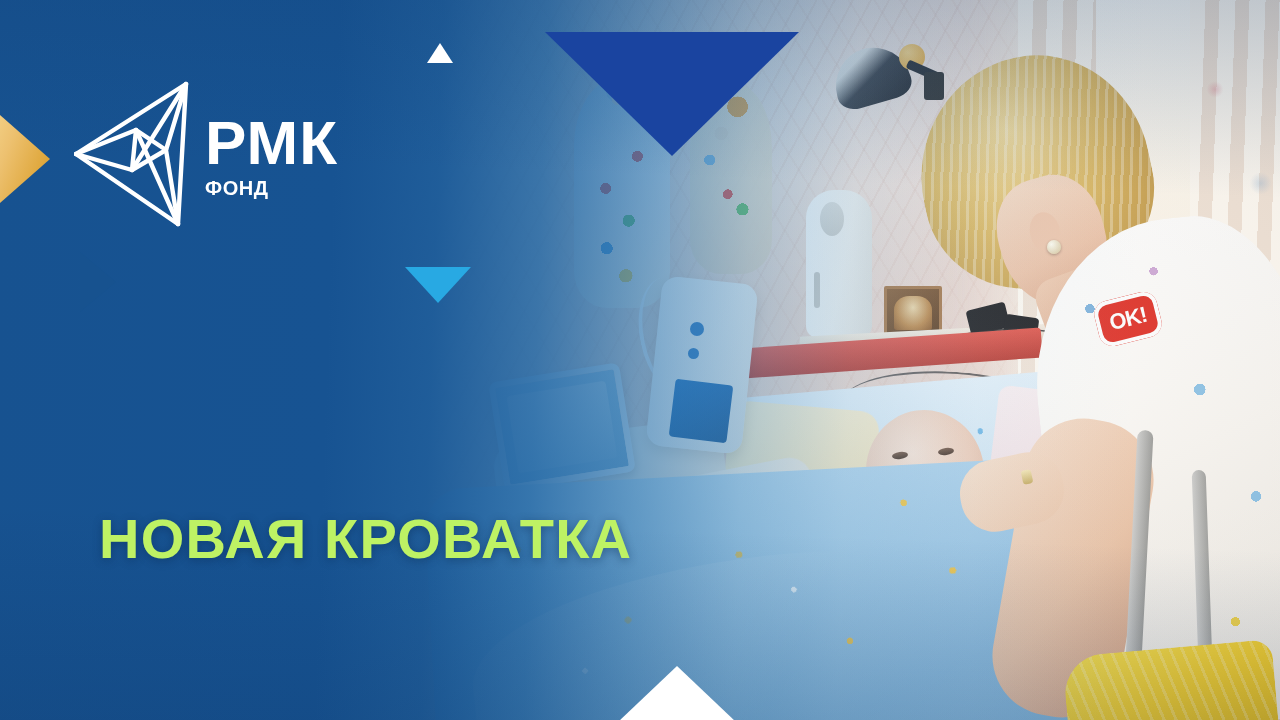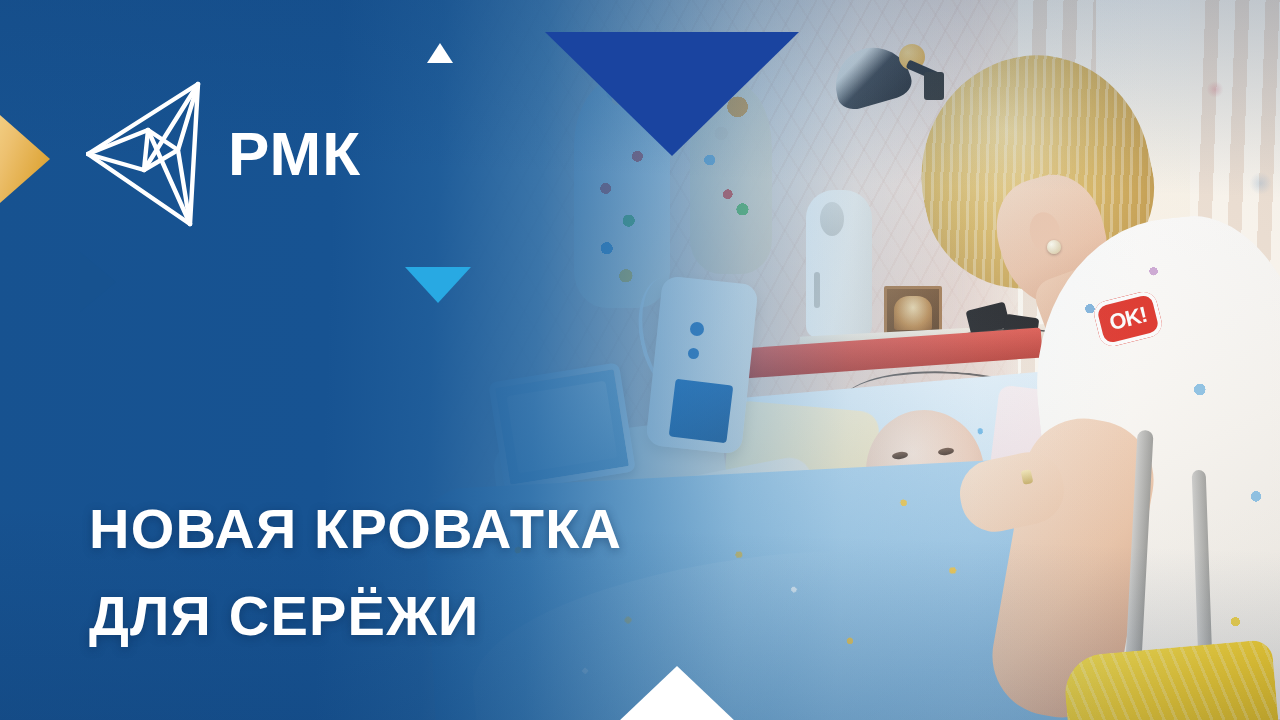--- a/index.html
+++ b/index.html
@@ -352,36 +352,36 @@
     background:#1a44a0;
     clip-path:polygon(0 0,100% 0,50% 100%);
   }
   .tri-white-bottom{
     left:618px;top:666px;width:118px;height:56px;
     background:#ffffff;
     clip-path:polygon(50% 0,100% 100%,0 100%);
   }
 
   
-  .logo{position:absolute;left:86px;top:78px;display:flex;align-items:center;gap:14px;}
+  .logo{position:absolute;left:74px;top:78px;display:flex;align-items:center;gap:3px;}
   .logo-mark{width:128px;height:152px;flex:0 0 auto;}
   .logo-text{display:flex;flex-direction:column;justify-content:center;padding-top:6px;}
   .logo-rmk{
     color:#fff;font:700 62px/0.92 "Liberation Sans",sans-serif;
     letter-spacing:1px;margin:0 0 6px 0;
   }
   .logo-sub{
     color:#fff;font:700 20px/1.18 "Liberation Sans",sans-serif;
     letter-spacing:.6px;margin:0;
   }
 
   
   .title{position:absolute;left:85px;top:484px;}
   .title-line{
-    color:#ffffff;margin:4px;
+    color:#bef264;margin:14px;
     font:700 56px/1.48 "Liberation Sans",sans-serif;
     letter-spacing:1.2px;
     text-shadow:0 2px 10px rgba(8,40,80,.45);
     white-space:nowrap;
   }
 </style>
 </head>
 <body>
 
 <div class="stage">
@@ -479,21 +479,21 @@
           <path d="M2 76 L62 52 L104 146"></path>
           <path d="M2 76 L58 92 L112 6"></path>
           <path d="M62 52 L58 92"></path>
           <path d="M62 52 L92 72 L58 92"></path>
           <path d="M112 6 L92 72 L104 146"></path>
         </g>
       </svg>
     </span>
     <span class="logo-text">
       <span class="logo-rmk">РМК</span>
+      <span class="logo-sub">ФОНД</span>
     </span>
   </div>
 
   <div class="title">
     <p class="title-line">НОВАЯ КРОВАТКА</p>
-    <p class="title-line">ДЛЯ СЕРЁЖИ</p>
   </div>
 
 </div>
 
 </body></html>

